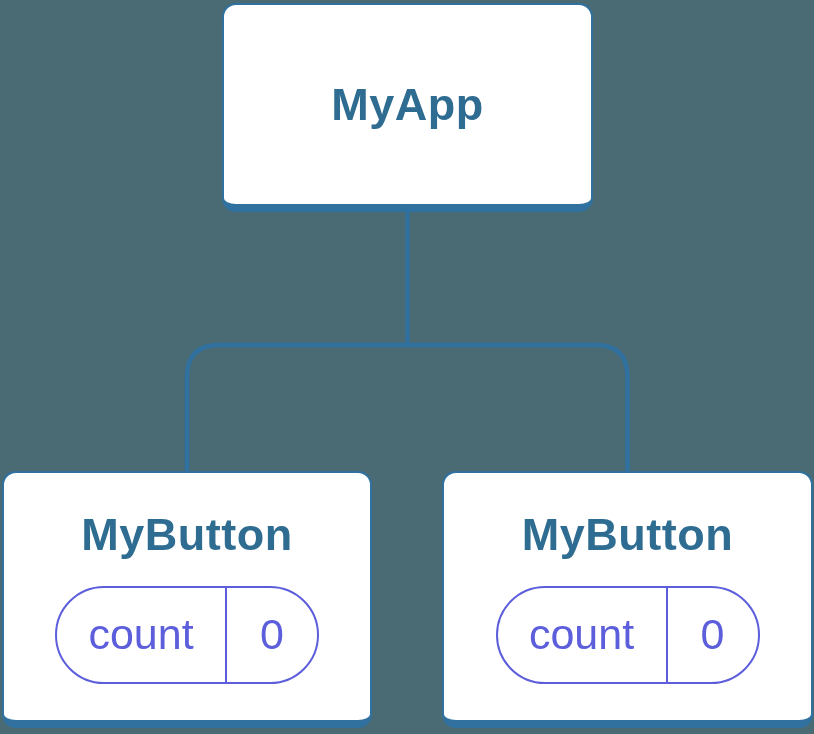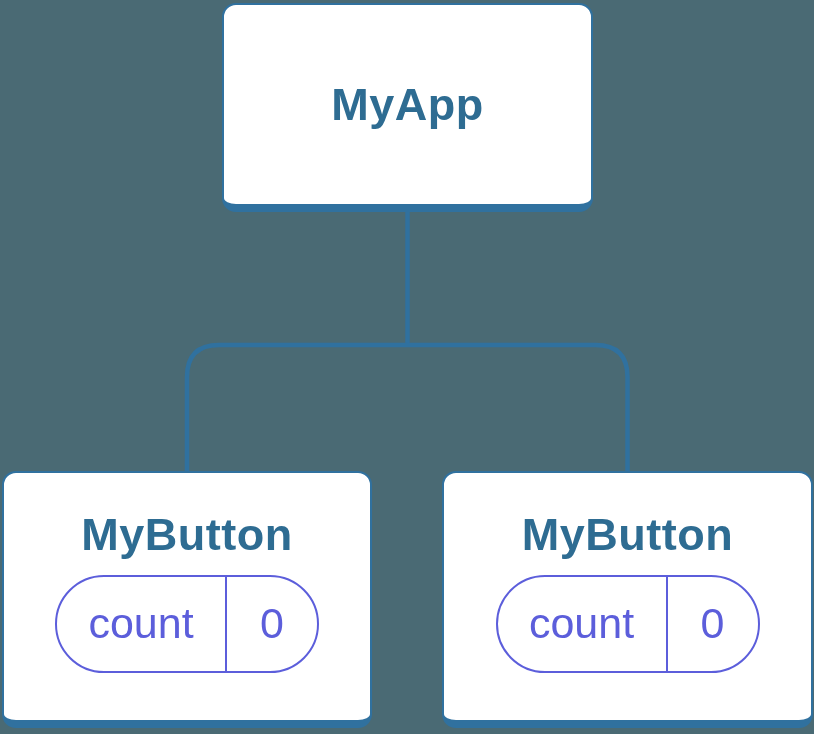--- a/index.html
+++ b/index.html
@@ -55,21 +55,21 @@
     justify-content: center;
   }
   .node-child {
     top: 471px;
     width: 370px;
     height: 257px;
     display: flex;
     flex-direction: column;
     align-items: center;
     padding-top: 36px;
-    gap: 14px;
+    gap: 25px;
   }
   .node-child.left  { left: 2px; }
   .node-child.right { left: 442px; width: 371px; }
   .node-title {
     color: var(--title-text);
     font-size: 45px;
     font-weight: 600;
     letter-spacing: 0.5px;
     line-height: 1.15;
     white-space: nowrap;

